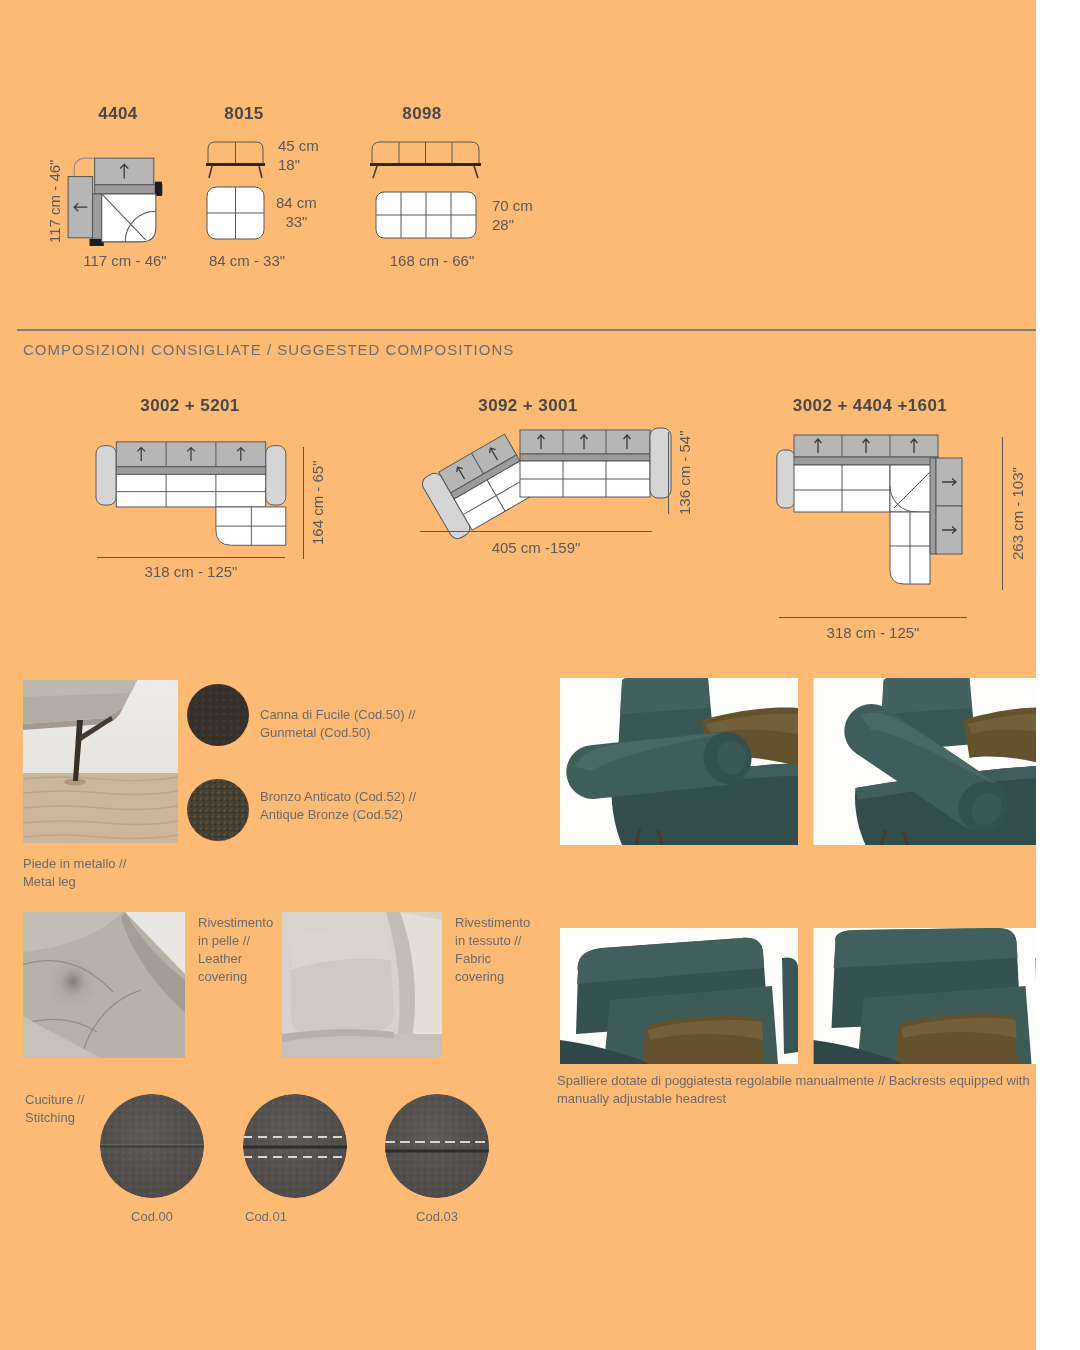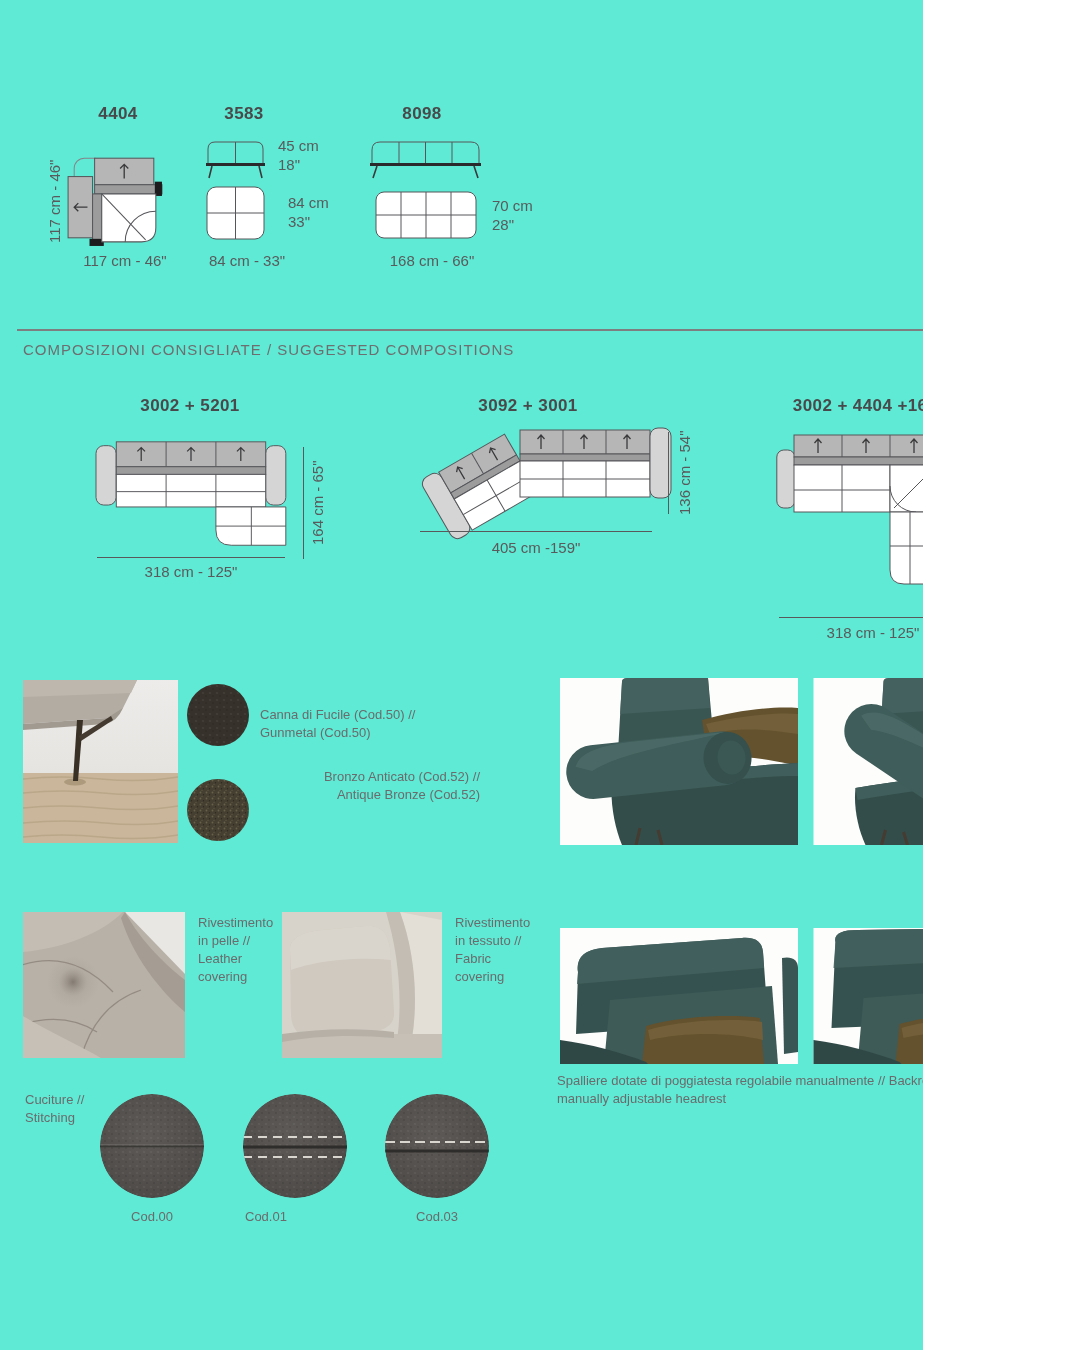--- a/index.html
+++ b/index.html
@@ -1,17 +1,17 @@
 <!DOCTYPE html>
 <html><head>
 <meta charset="utf-8">
 <style>
   html,body{margin:0;padding:0;background:#fff;}
-  .page{position:relative;width:913px;height:1350px;background:#5eead4;overflow:hidden;
-        font-family:"Liberation Sans",sans-serif;padding-left:10px;}
+  .page{position:relative;width:1036px;height:1350px;background:#fdba74;overflow:hidden;
+        font-family:"Liberation Sans",sans-serif;}
   .abs{position:absolute;}
   .code{font-size:17px;font-weight:600;color:#49494b;letter-spacing:.4px;text-align:center;}
   .dim{font-size:15px;color:#5a5a5c;white-space:pre-line;line-height:1.25;}
   .dimc{text-align:center;}
   .vdim{writing-mode:vertical-rl;transform:rotate(180deg);text-align:center;font-size:15px;color:#5a5a5c;}
   .cap{font-size:13px;line-height:1.38;color:#6b6b6d;white-space:pre-line;}
   .hdr{font-size:15px;color:#6e6e70;letter-spacing:1px;}
   .hline{background:#59595b;height:1.2px;}
   .vline{background:#59595b;width:1.2px;}
   .rule{background:#7e7e80;height:1.5px;}
@@ -43,21 +43,21 @@
         <stop offset="100%" stop-color="#aba49b" stop-opacity="0"></stop>
       </radialGradient>
       <linearGradient id="wallg" x1="0" y1="0" x2="0" y2="1">
         <stop offset="0%" stop-color="#edecea"></stop>
           <stop offset="100%" stop-color="#e0deda"></stop>
       </linearGradient>
     </defs>
   </svg>
 
   <div class="abs code" style="left:62px;top:104px;width:112px;">4404</div>
-  <div class="abs code" style="left:188px;top:104px;width:112px;">3583</div>
+  <div class="abs code" style="left:188px;top:104px;width:112px;">8015</div>
   <div class="abs code" style="left:366px;top:104px;width:112px;">8098</div>
 
   <svg class="abs" style="left:64px;top:148px;" width="100" height="100" viewBox="0 0 98 98">
     <rect x="10" y="10" width="30" height="42" rx="10" fill="none" stroke="#85858a" stroke-width="1"></rect>
     <rect x="30" y="10" width="58" height="26" fill="#b6b6b7" stroke="#56565a" stroke-width="1"></rect>
     <rect x="30" y="36" width="66" height="9" fill="#9c9c9d" stroke="#56565a" stroke-width="1"></rect>
     <rect x="89" y="33" width="7" height="14" fill="#1c1c1e"></rect>
     <rect x="4" y="28" width="24" height="60" fill="#b6b6b7" stroke="#56565a" stroke-width="1"></rect>
     <rect x="28" y="45" width="9" height="47" fill="#9c9c9d" stroke="#56565a" stroke-width="1"></rect>
     <rect x="25" y="89" width="14" height="7" fill="#1c1c1e"></rect>
@@ -73,21 +73,21 @@
   <svg class="abs" style="left:205px;top:139px;" width="64" height="102" viewBox="0 0 64 102">
     <path d="M3 24 L3 10 Q3 3 10 3 L51 3 Q58 3 58 10 L58 24" fill="none" stroke="#56565a" stroke-width="1"></path>
     <path d="M30.5 3 V24" stroke="#56565a" stroke-width="1"></path>
     <rect x="1" y="24" width="59" height="3" fill="#2a2a2c"></rect>
     <path d="M7 27 L4 39 M54 27 L57 39" stroke="#3a3a3c" stroke-width="1.6" fill="none"></path>
     <rect x="2" y="48" width="57" height="52" rx="9" fill="#ffffff" stroke="#56565a" stroke-width="1"></rect>
     <path d="M30.5 48 V100 M2 74 H59" stroke="#56565a" stroke-width="1"></path>
   </svg>
   <div class="abs dim" style="left:278px;top:137px;">45 cm
 18"</div>
-  <div class="abs dim" style="left:288px;top:194px;">84 cm
+  <div class="abs dim" style="left:276px;top:194px;text-align:center;">84 cm
 33"</div>
   <div class="abs dim dimc" style="left:192px;top:252px;width:110px;">84 cm - 33"</div>
 
   <svg class="abs" style="left:368px;top:139px;" width="115" height="102" viewBox="0 0 115 102">
     <path d="M4 24 L4 11 Q4 3 12 3 L103 3 Q111 3 111 11 L111 24" fill="none" stroke="#56565a" stroke-width="1"></path>
     <path d="M31 3 V24 M57.5 3 V24 M84 3 V24" stroke="#56565a" stroke-width="1"></path>
     <rect x="2" y="24" width="111" height="3" fill="#2a2a2c"></rect>
     <path d="M9 27 L5 39 M106 27 L110 39" stroke="#3a3a3c" stroke-width="1.6" fill="none"></path>
     <rect x="8" y="53" width="100" height="46" rx="8" fill="#ffffff" stroke="#56565a" stroke-width="1"></rect>
     <path d="M33 53 V99 M58 53 V99 M83 53 V99 M8 76 H108" stroke="#56565a" stroke-width="1"></path>
@@ -191,33 +191,35 @@
       <path d="M0 143 Q42 139 82 143 T155 141"></path>
       <path d="M0 157 Q38 153 78 157 T155 155"></path>
     </g>
     <path d="M0 0 H114 L100 28 Q96 36 84 38 L0 44 Z" fill="#b3aca3"></path>
     <path d="M0 0 H114 L108 13 L0 17 Z" fill="#beb7ae"></path>
     <path d="M84 38 L0 44 L0 50 L82 44 Q94 42 100 28 Z" fill="#a19a91"></path>
     <ellipse cx="52" cy="102" rx="11" ry="3.5" fill="#ad9a7d"></ellipse>
     <path d="M54 40 L50 101 L55 101 L60 40 Z" fill="#393026"></path>
     <path d="M56 56 L88 36 L90 40 L58 61 Z" fill="#443a2f"></path>
   </svg>
+  <div class="abs cap" style="left:23px;top:855px;width:200px;">Piede in metallo //
+Metal leg</div>
 
   <svg class="abs" style="left:187px;top:684px;" width="62" height="62" viewBox="0 0 62 62">
     <circle cx="31" cy="31" r="31" fill="#37312b"></circle>
     <circle cx="31" cy="31" r="31" fill="url(#grain)"></circle>
   </svg>
   <div class="abs cap" style="left:260px;top:706px;width:220px;">Canna di Fucile (Cod.50) //
 Gunmetal (Cod.50)</div>
 
   <svg class="abs" style="left:187px;top:779px;" width="62" height="62" viewBox="0 0 62 62">
     <circle cx="31" cy="31" r="31" fill="#453f31"></circle>
     <circle cx="31" cy="31" r="31" fill="url(#speck)"></circle>
   </svg>
-  <div class="abs cap" style="left:260px;top:768px;width:220px;text-align:right;">Bronzo Anticato (Cod.52) //
+  <div class="abs cap" style="left:260px;top:788px;width:220px;">Bronzo Anticato (Cod.52) //
 Antique Bronze (Cod.52)</div>
 
   <svg class="abs" style="left:23px;top:912px;" width="162" height="146" viewBox="0 0 162 146">
     <rect width="162" height="146" fill="#b8b1a8"></rect>
     <path d="M0 0 H100 C78 22 40 36 0 40 Z" fill="#c4bdb4"></path>
     <path d="M102 0 L162 0 L162 62 Z" fill="#e9e7e3"></path>
     <path d="M102 0 C118 30 146 56 162 68 L162 100 C136 78 110 44 98 6 Z" fill="#a59d94"></path>
     <circle cx="50" cy="70" r="26" fill="url(#dim)"></circle>
     <g stroke="#948c83" stroke-width="1.3" fill="none">
       <path d="M-4 54 C30 42 62 50 90 80"></path>

